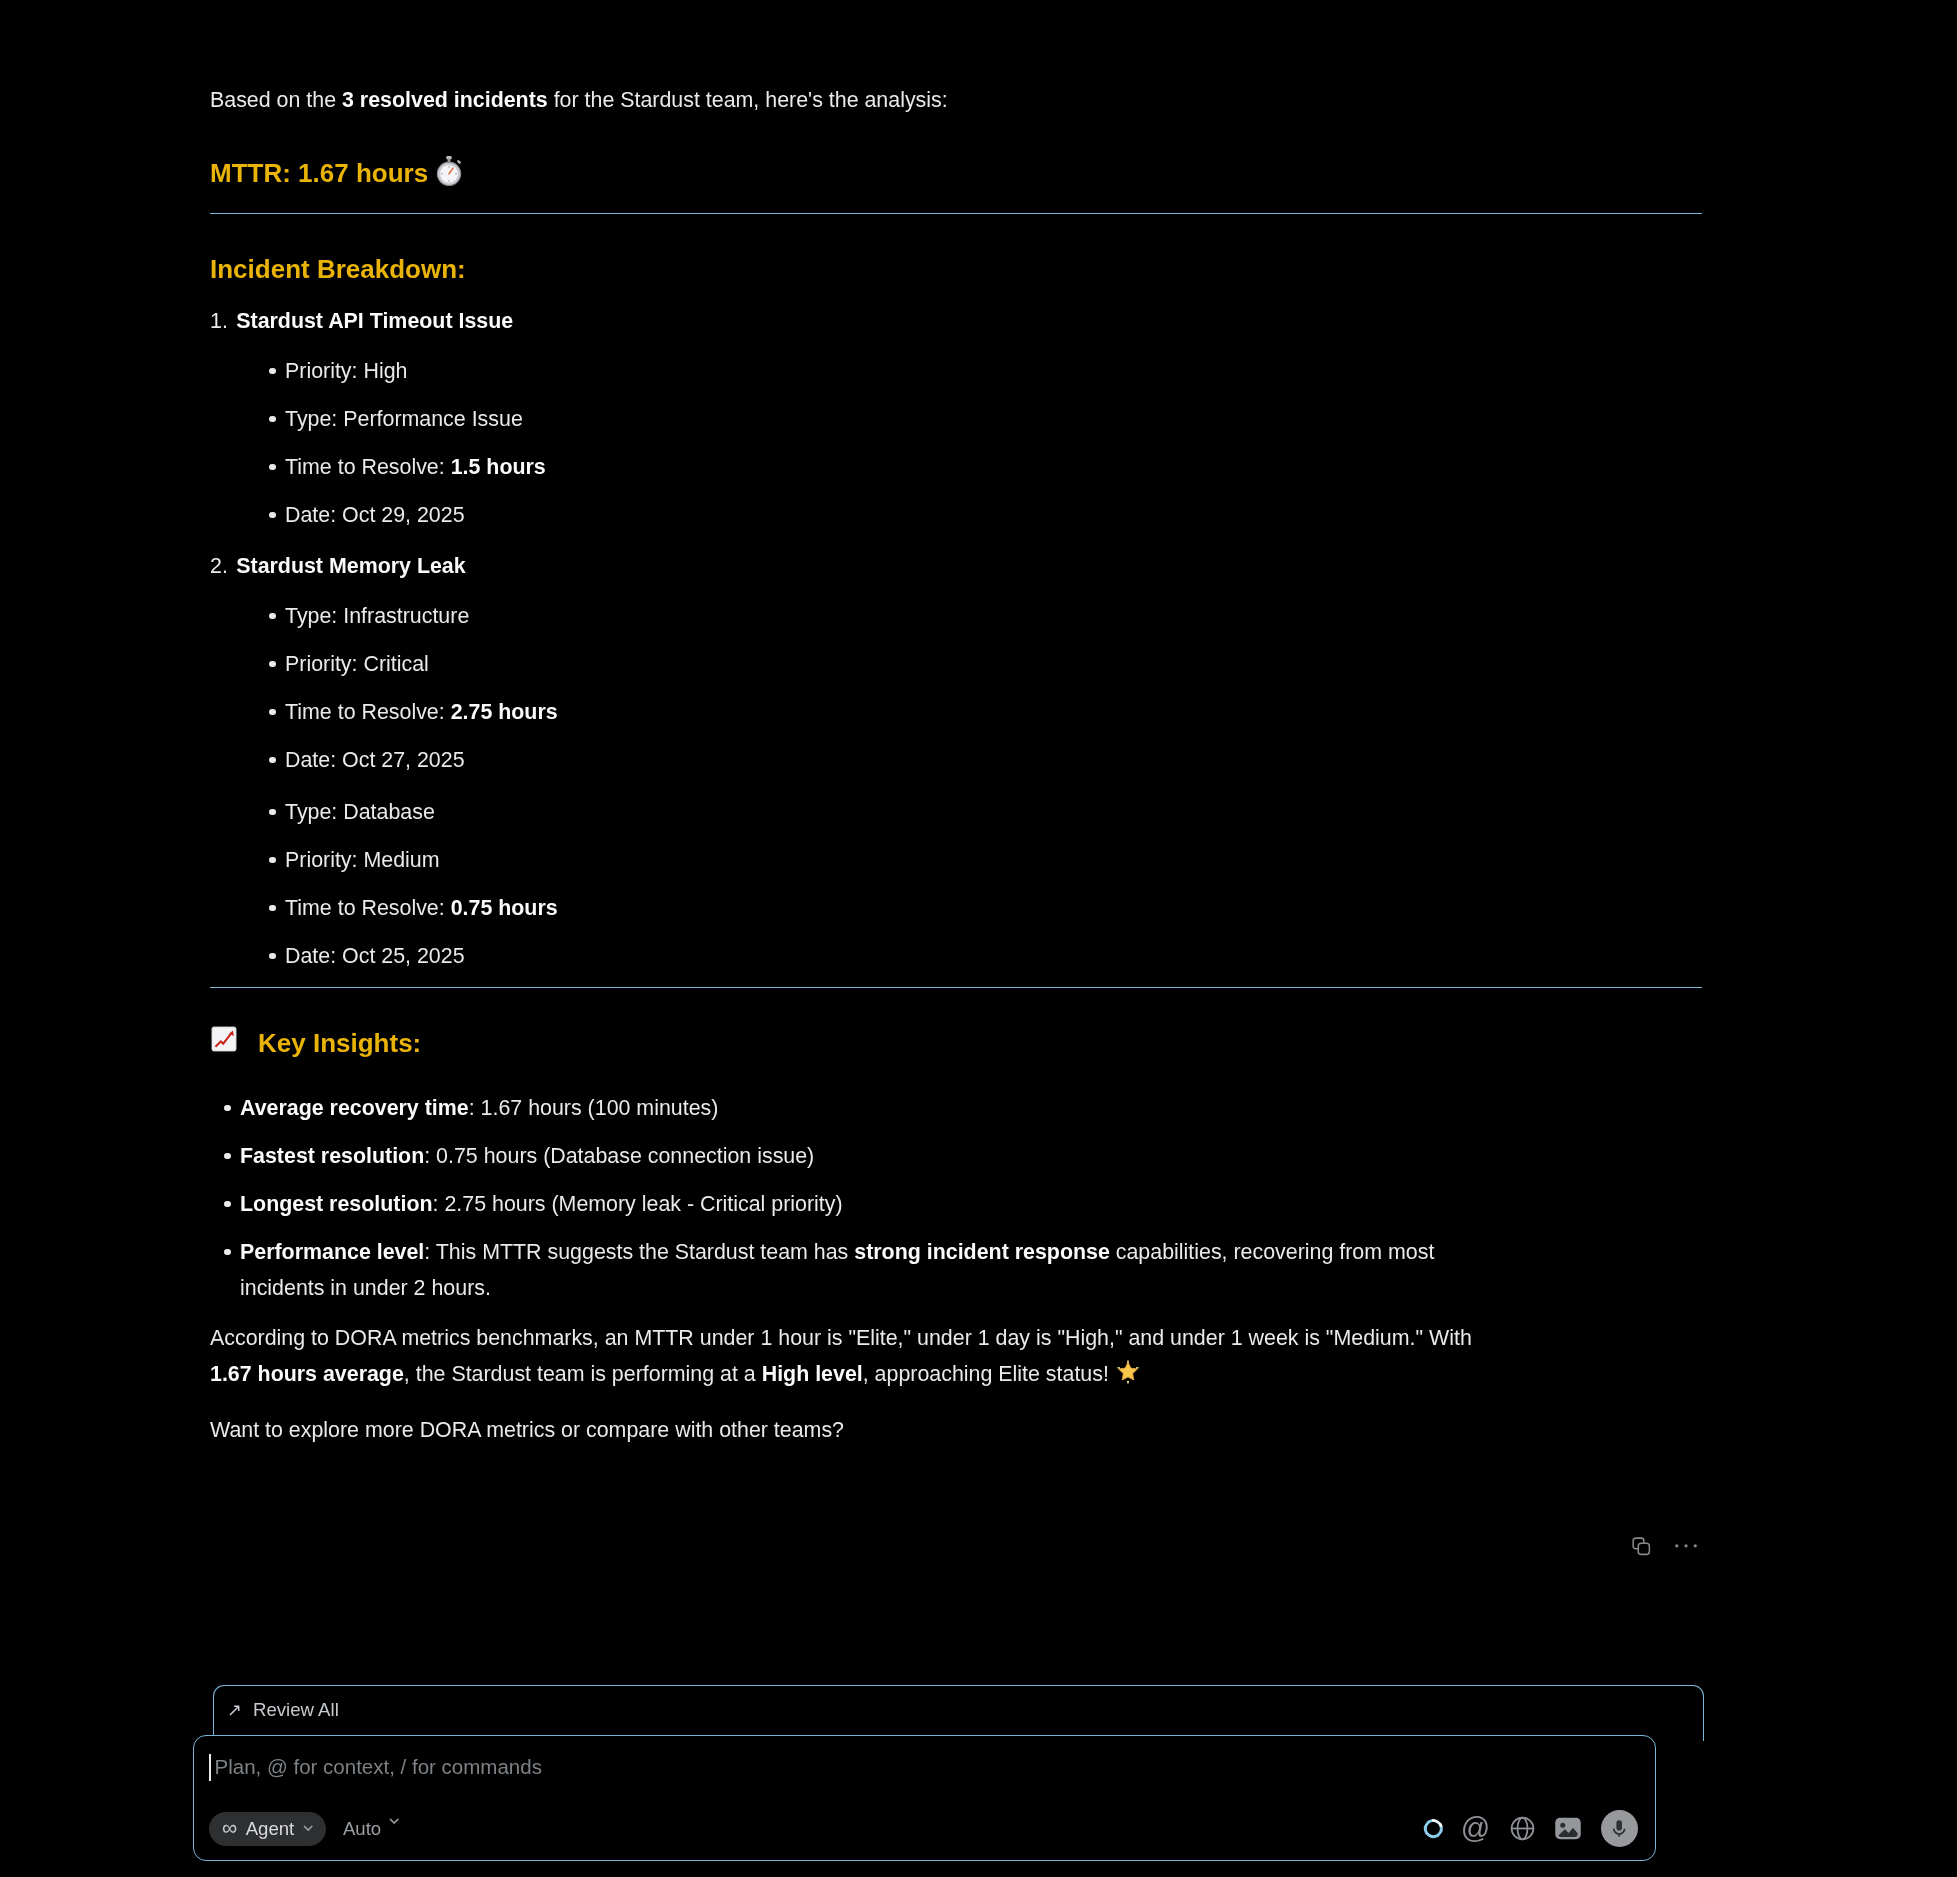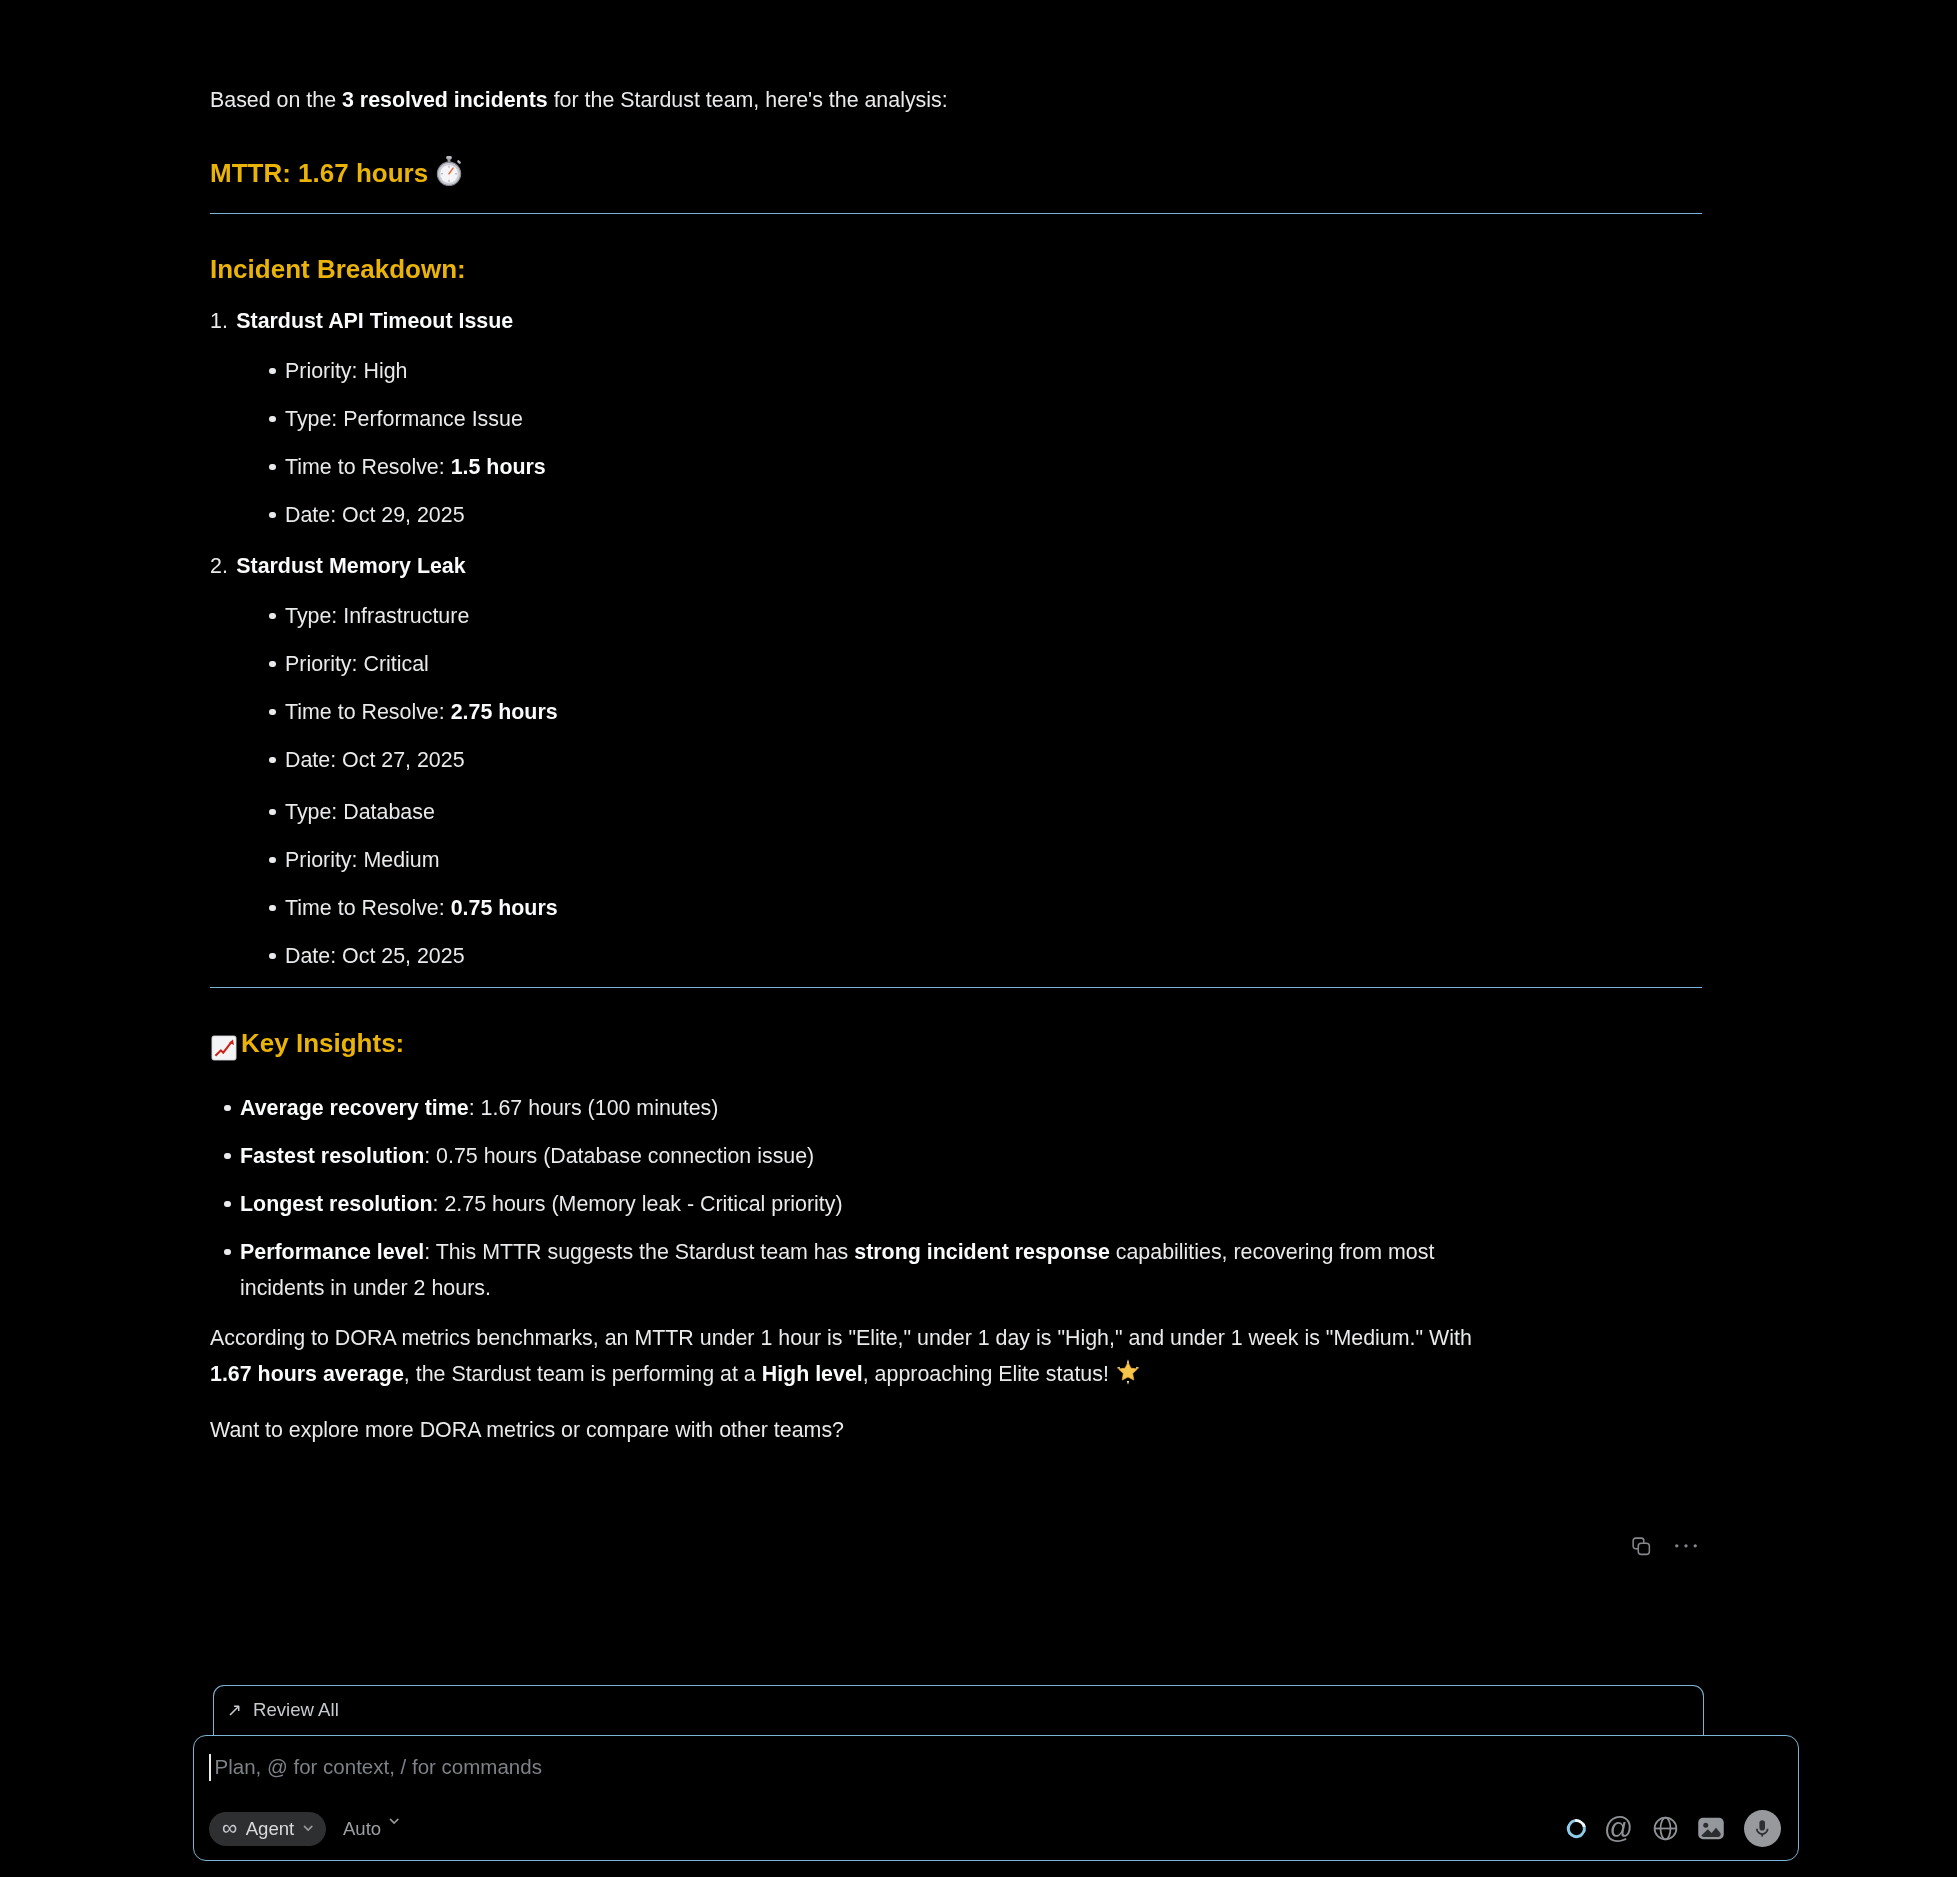--- a/index.html
+++ b/index.html
@@ -24,21 +24,21 @@
   .breakdown-heading { margin-top:37px; }
   .incident-title { margin-top:17px; line-height:32px; }
   .incident-title .num { margin-right:8.4px; }
   ul { list-style:none; }
   .bullets { margin-top:16px; margin-left:75px; }
   .bullets li, .insights li { position:relative; line-height:36px; margin-bottom:12px; }
   .bullets li::before, .insights li::before {
     content:""; position:absolute; left:-16px; top:15px; width:6.5px; height:6.5px;
     border-radius:50%; background:#e9eaec;
   }
-  .insights-heading { margin-top:37px; display:flex; align-items:flex-end; gap:3px; }
+  .insights-heading { margin-top:37px; display:flex; align-items:flex-start; gap:20px; }
   .insights { margin-top:28px; margin-left:30px; }
   .para { margin-top:14px; }
   .followup { margin-top:20px; }
   .emoji-svg { vertical-align:-4.7px; }
 
   
   .msg-actions { position:absolute; left:1627px; top:1532px; display:flex; align-items:center; gap:15px; }
   .icon-btn { background:none; border:none; cursor:pointer; display:flex; align-items:center; padding:3.7px; }
 
   
@@ -46,21 +46,21 @@
     position:absolute; left:213px; top:1685px; width:1491px; height:56px; z-index:1;
     border:1.9px solid #7cb4d6; border-bottom:none; border-radius:11.2px 11.2px 0 0; background:#000;
     display:flex; align-items:flex-start; padding:13px 0 0 13px; gap:11.2px; cursor:pointer;
     font-size:18.6px; color:#c6c9cd;
   }
   .review-arrow { font-size:17.7px; color:#c6c9cd; line-height:22.4px; }
   .review-label { line-height:22.4px; }
 
   
   .composer {
-    position:absolute; left:193px; top:1735px; width:1606px; height:126px; z-index:2;
+    position:absolute; left:193px; top:1735px; width:1463px; height:126px; z-index:2;
     border:1.9px solid #7cb4d6; border-radius:13px; background:#000; padding:17.7px 17px 13px 15px;
   }
   .composer-input { display:flex; align-items:center; cursor:text; }
   .caret { width:1.9px; height:27px; background:#e8e9eb; margin-right:3.7px; }
   .placeholder { font-size:20.5px; color:#7d8287; }
   .composer-bottom {
     position:absolute; left:15px; right:17px; bottom:13px;
     display:flex; align-items:center; justify-content:space-between;
   }
   .composer-left { display:flex; align-items:center; gap:17px; }

